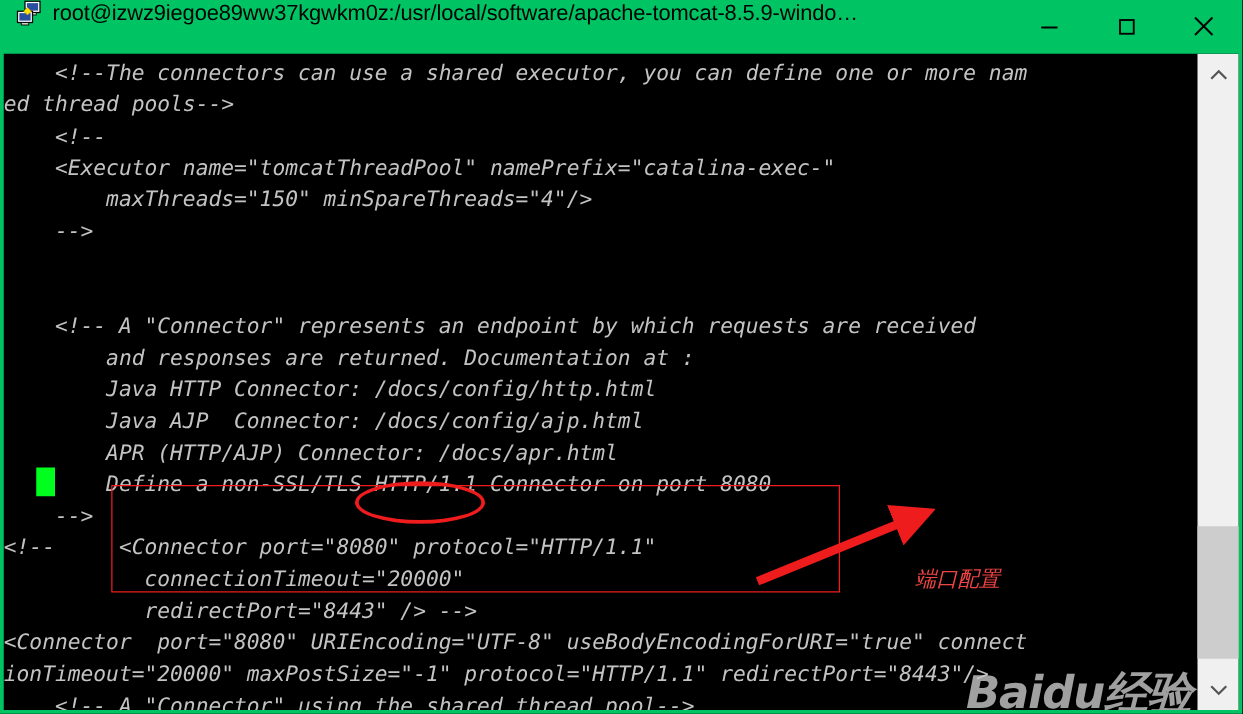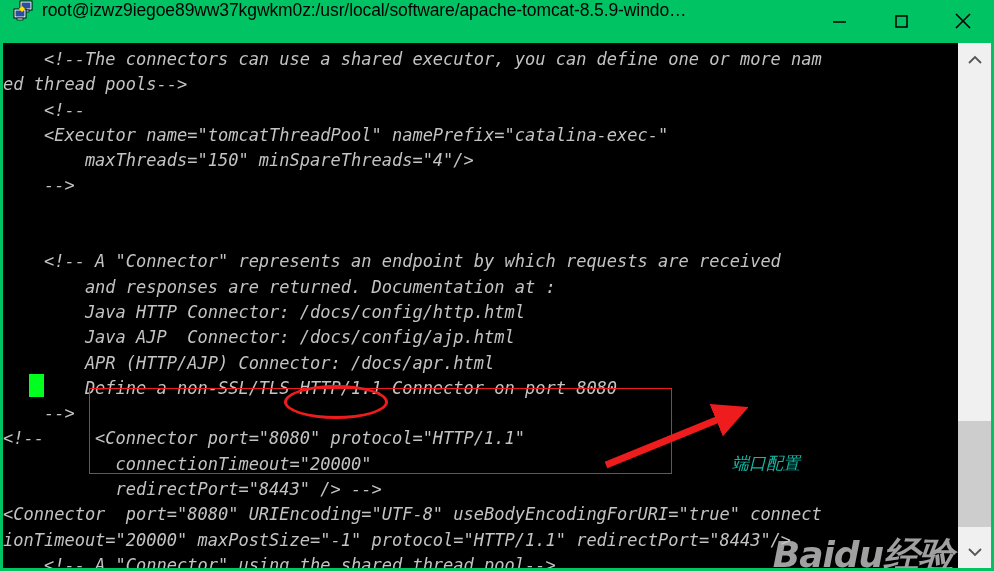--- a/index.html
+++ b/index.html
@@ -135,21 +135,21 @@
   #ann-arrow {
     position: absolute;
     left: 595px; top: 360px;
     width: 150px; height: 70px;
   }
   #ann-label {
     position: absolute;
     left: 729px; top: 409px;
     font-family: "DejaVu Sans", sans-serif;
     font-size: 17px;
-    color: #14b8a6;
+    color: #ef4444;
     white-space: nowrap;
   }
 
   
   #cursor-block {
     position: absolute;
     left: 26px; top: 331px;
     width: 15px; height: 23px;
     background: #00ff1e;
   }

